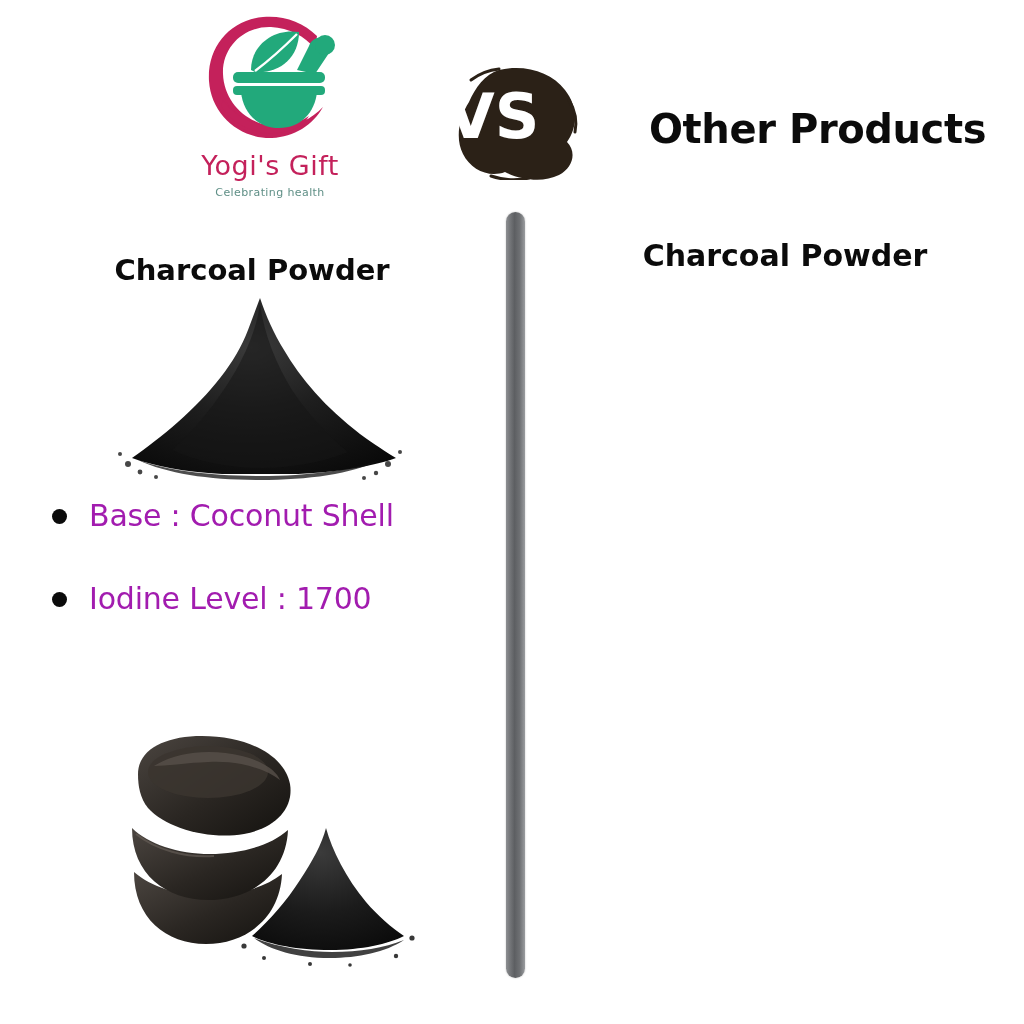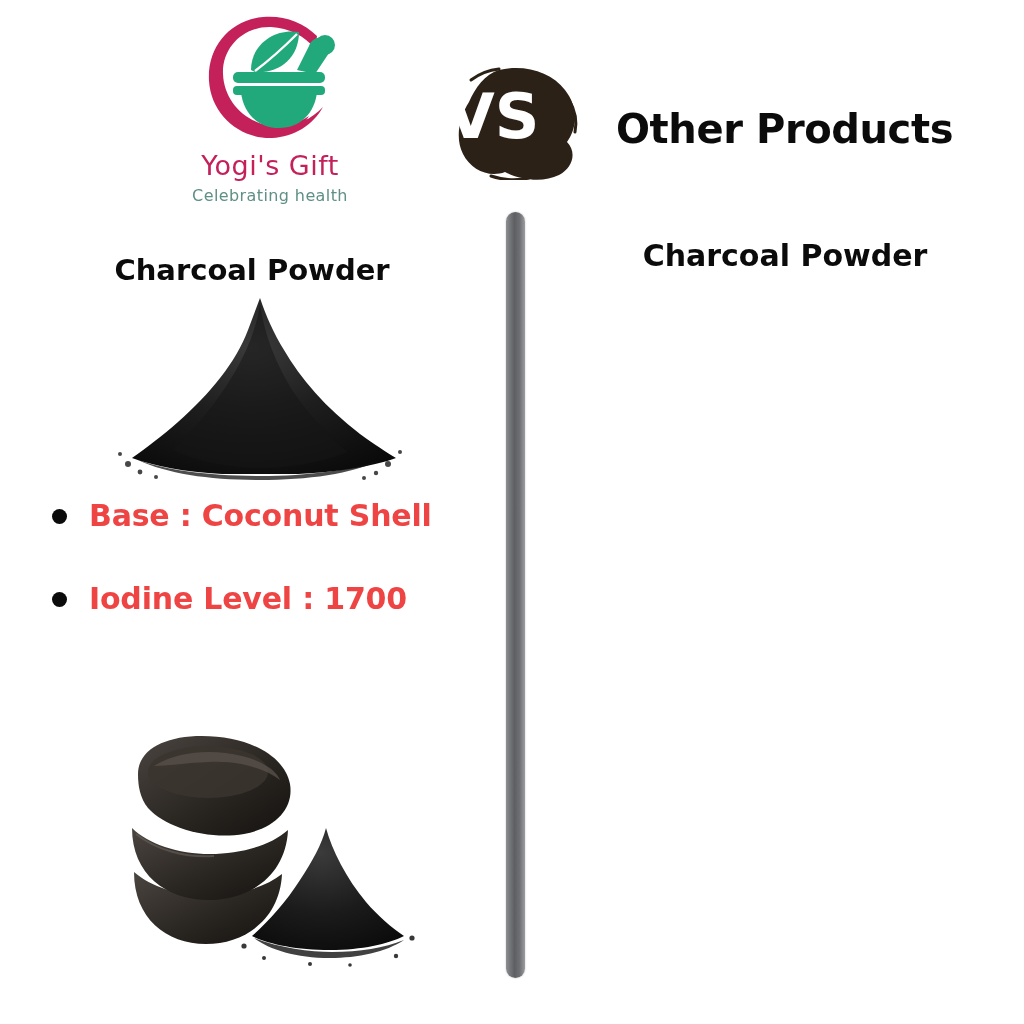--- a/index.html
+++ b/index.html
@@ -42,41 +42,41 @@
     font-family: "DejaVu Sans", sans-serif;
     font-size: 27px;
     letter-spacing: 0.5px;
     color: #c4215b;
     line-height: 1;
     margin-top: 0;
     white-space: nowrap;
   }
   .brand-tagline {
     font-family: "DejaVu Sans", sans-serif;
-    font-size: 16px;
+    font-size: 11px;
     color: #5f8f86;
     letter-spacing: 0.4px;
     margin-top: 7px;
     white-space: nowrap;
   }
 
   
   .vs-badge {
     position: absolute;
     left: 455px;
     top: 66px;
     width: 126px;
     height: 114px;
   }
   .vs-badge svg { display: block; width: 126px; height: 114px; }
 
   
   .other-title {
     position: absolute;
-    left: 616px;
+    left: 649px;
     top: 106px;
     font-family: "DejaVu Sans", sans-serif;
     font-size: 40px;
     font-weight: bold;
     letter-spacing: -0.4px;
     color: #0b0b0b;
     white-space: nowrap;
   }
 
   
@@ -132,24 +132,24 @@
     flex: 0 0 auto;
     width: 15px;
     height: 15px;
     border-radius: 50%;
     background: #0b0b0b;
     margin-top: 13px;
     margin-right: 22px;
   }
   .bullet-text {
     font-family: "DejaVu Sans", sans-serif;
-    font-weight: bold;
+    font-weight: normal;
     font-size: 30px;
     line-height: 1.3;
-    color: #ef4444;
+    color: #a21caf;
     letter-spacing: -0.2px;
   }
 
   
   .bottom-left  { position: absolute; left: 104px; top: 722px; width: 326px; height: 258px; }
 </style>
 </head>
 <body>
 
 <div class="canvas">

